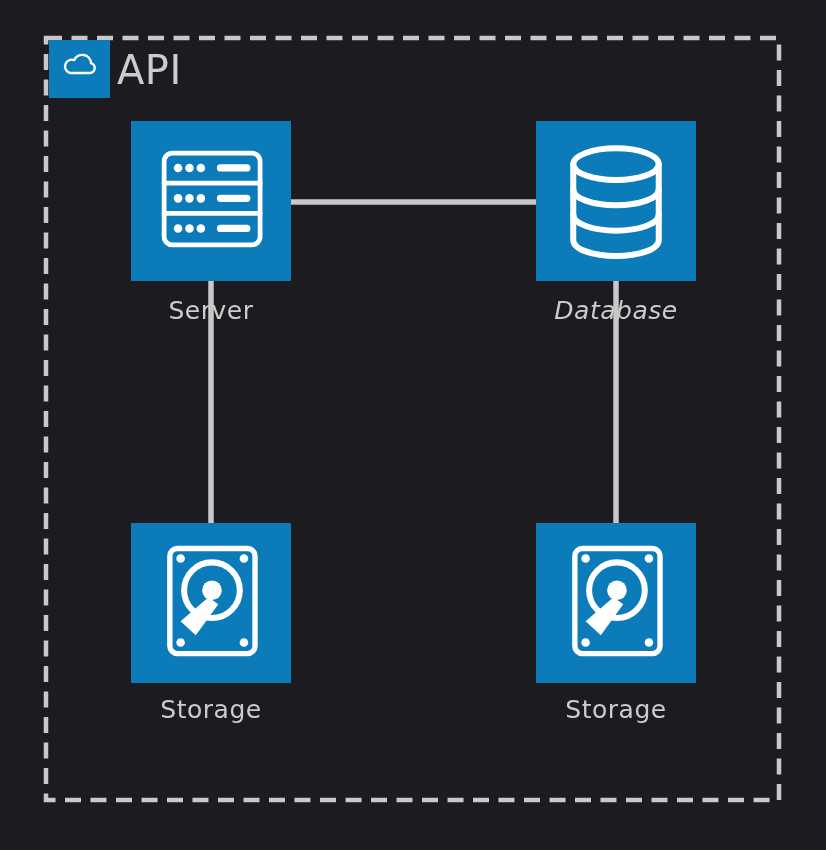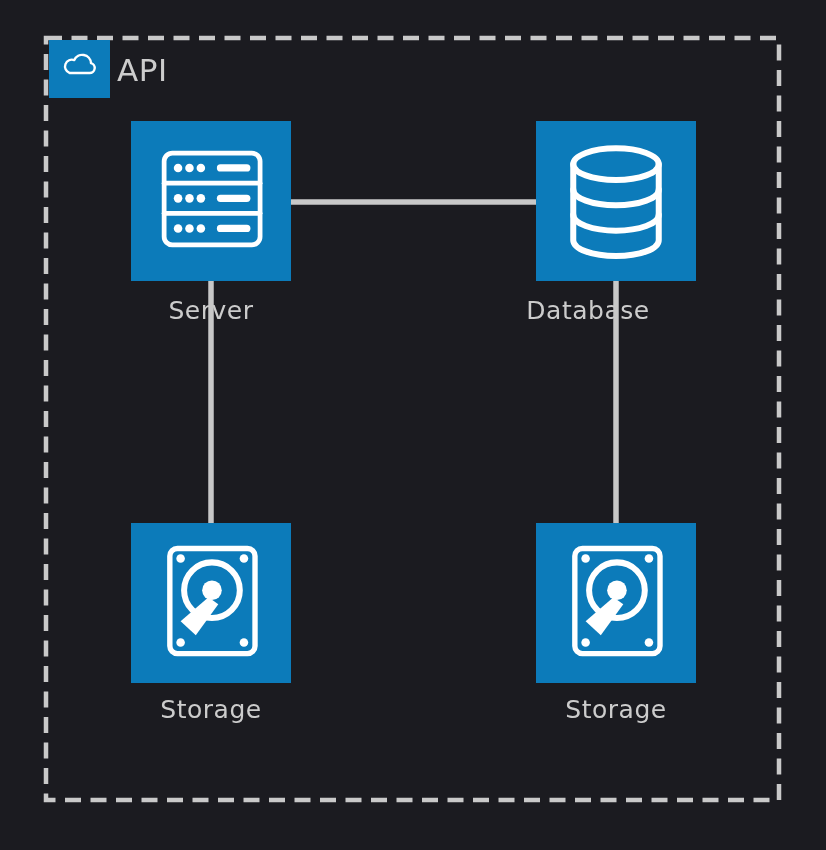--- a/index.html
+++ b/index.html
@@ -50,40 +50,40 @@
     position: absolute;
     width: 240px;
     text-align: center;
     font-size: 25px;
     line-height: 34px;
     color: #cccccc;
     z-index: 1;
     letter-spacing: 0.5px;
   }
   .lbl-server   { left: 91px;  top: 294px; }
-  .lbl-database { left: 468px; top: 294px; }
+  .lbl-database { left: 496px; top: 294px; font-style: italic; }
   .lbl-storage1 { left: 91px;  top: 693px; }
   .lbl-storage2 { left: 496px; top: 693px; }
   .group-badge {
     position: absolute;
     left: 49px;
     top: 40px;
     width: 61px;
     height: 58px;
     background: #0c7bba;
     display: flex;
     align-items: center;
     justify-content: center;
     z-index: 4;
   }
   .group-label {
     position: absolute;
     left: 117px;
     top: 52px;
-    font-size: 31px;
+    font-size: 40px;
     line-height: 36px;
     color: #cccccc;
     z-index: 4;
     letter-spacing: 0.5px;
   }
   .icon-stroke {
     fill: none;
     stroke: #ffffff;
     stroke-linecap: round;
     stroke-linejoin: round;

